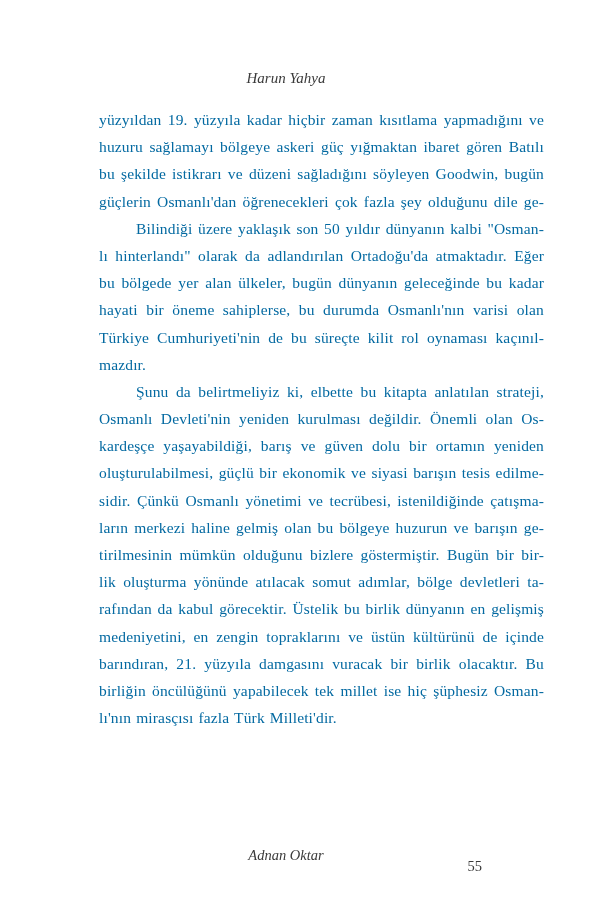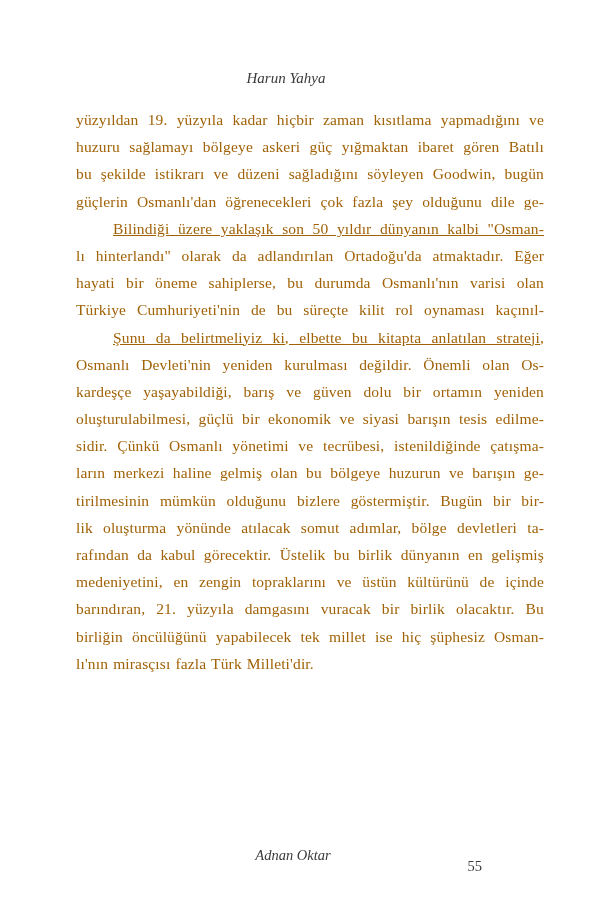--- a/index.html
+++ b/index.html
@@ -33,28 +33,28 @@
     width: 468px;
   }
   .line {
     font-size: 15.5px;
     line-height: 27.2px;
     height: 27.2px;
     text-align: justify;
     text-align-last: justify;
     letter-spacing: 0.15px;
     word-spacing: 1px;
-    color: #a16207;
+    color: #0369a1;
+    margin-left: 23px;
   }
   .line.last {
     text-align-last: left;
   }
   .line.indent {
     text-indent: 37px;
-    text-decoration: underline;
   }
   .line sup {
     font-size: 9px;
     line-height: 0;
     vertical-align: super;
     letter-spacing: 0;
   }
   .footer {
     position: absolute;
     top: 847px;
@@ -63,21 +63,20 @@
     height: 20px;
   }
   .footer-author {
     position: absolute;
     left: 0;
     width: 100%;
     text-align: center;
     font-style: italic;
     font-size: 14.5px;
     color: #3a3a3a;
-    padding-left: 7px;
   }
   .page-number {
     position: absolute;
     right: 90px;
     top: 11px;
     font-size: 14.5px;
     color: #3a3a3a;
   }
 </style>
 </head>
@@ -86,22 +85,24 @@
 <div class="page">
   <div class="running-header">Harun Yahya</div>
 
   <div class="text-body">
       <div class="line">yüzyıldan 19. yüzyıla kadar hiçbir zaman kısıtlama yapmadığını ve</div>
       <div class="line">huzuru sağlamayı bölgeye askeri güç yığmaktan ibaret gören Batılı</div>
       <div class="line">bu şekilde istikrarı ve düzeni sağladığını söyleyen Goodwin, bugün</div>
       <div class="line">güçlerin Osmanlı'dan öğrenecekleri çok fazla şey olduğunu dile ge-</div>
       <div class="line indent">Bilindiği üzere yaklaşık son 50 yıldır dünyanın kalbi "Osman-</div>
       <div class="line">lı hinterlandı" olarak da adlandırılan Ortadoğu'da atmaktadır. Eğer</div>
+      <div class="line">bu bölgede yer alan ülkeler, bugün dünyanın geleceğinde bu kadar</div>
       <div class="line">hayati bir öneme sahiplerse, bu durumda Osmanlı'nın varisi olan</div>
       <div class="line">Türkiye Cumhuriyeti'nin de bu süreçte kilit rol oynaması kaçınıl-</div>
+      <div class="line last">mazdır.</div>
       <div class="line indent">Şunu da belirtmeliyiz ki, elbette bu kitapta anlatılan strateji,</div>
       <div class="line">Osmanlı Devleti'nin yeniden kurulması değildir. Önemli olan Os-</div>
       <div class="line">kardeşçe yaşayabildiği, barış ve güven dolu bir ortamın yeniden</div>
       <div class="line">oluşturulabilmesi, güçlü bir ekonomik ve siyasi barışın tesis edilme-</div>
       <div class="line">sidir. Çünkü Osmanlı yönetimi ve tecrübesi, istenildiğinde çatışma-</div>
       <div class="line">ların merkezi haline gelmiş olan bu bölgeye huzurun ve barışın ge-</div>
       <div class="line">tirilmesinin mümkün olduğunu bizlere göstermiştir. Bugün bir bir-</div>
       <div class="line">lik oluşturma yönünde atılacak somut adımlar, bölge devletleri ta-</div>
       <div class="line">rafından da kabul görecektir. Üstelik bu birlik dünyanın en gelişmiş</div>
       <div class="line">medeniyetini, en zengin topraklarını ve üstün kültürünü de içinde</div>

